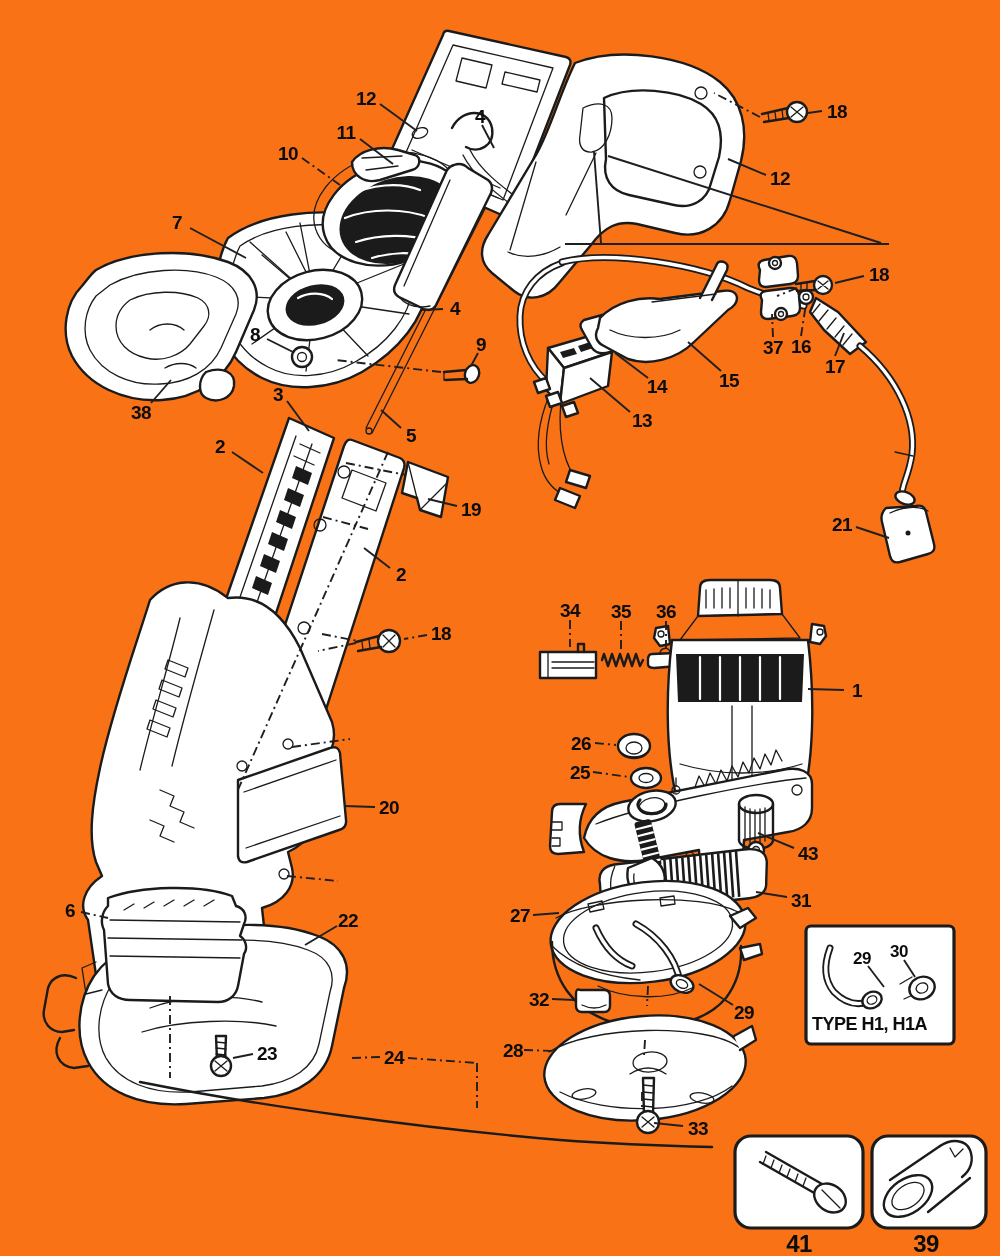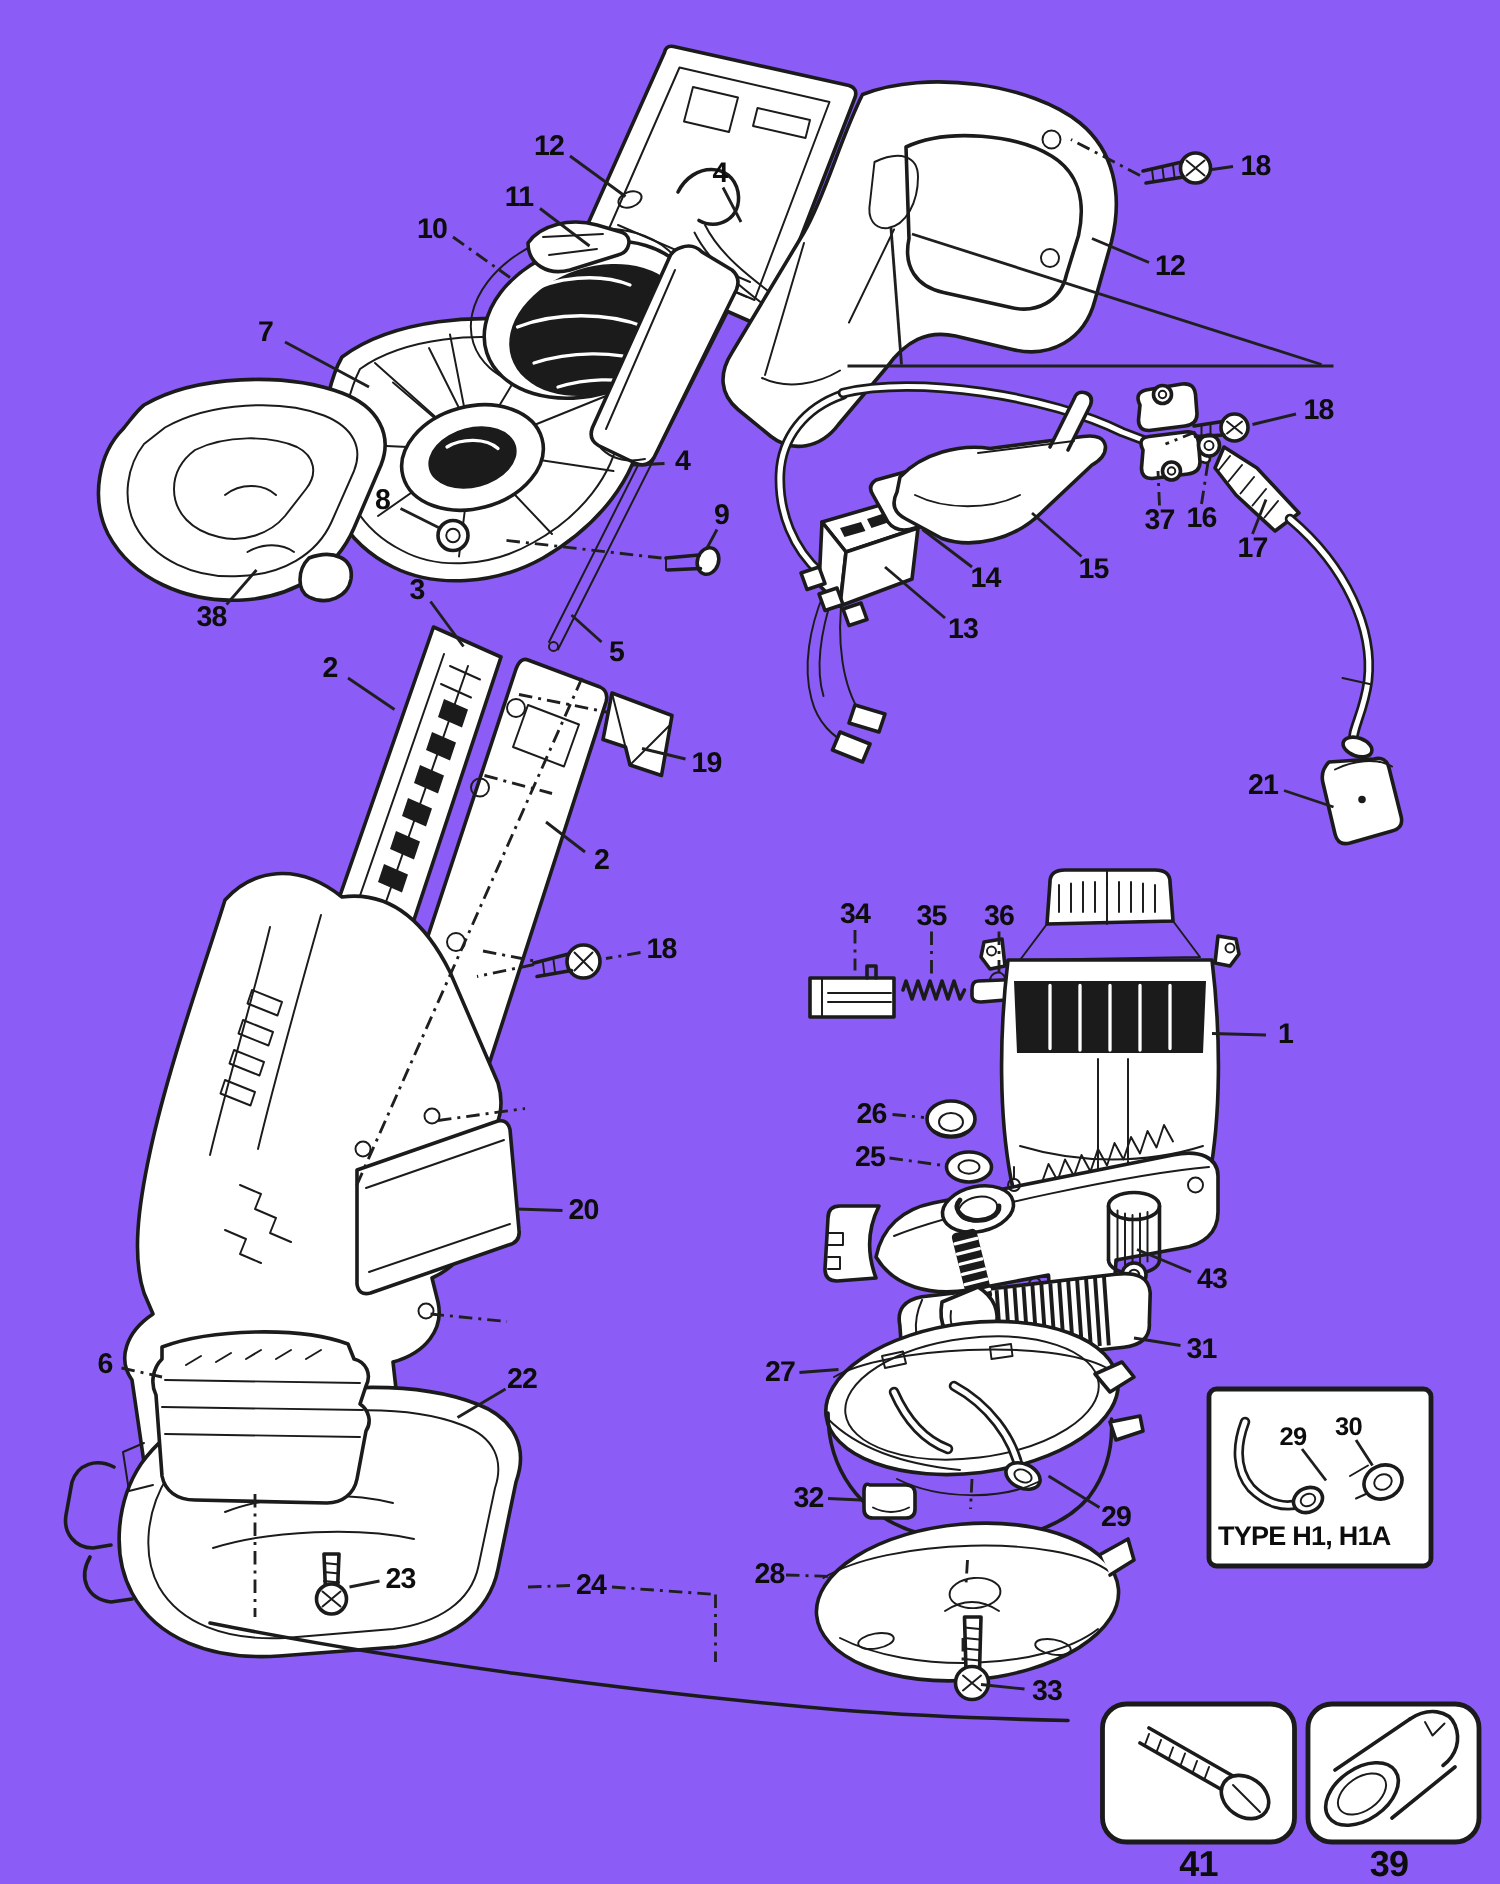--- a/index.html
+++ b/index.html
@@ -1,16 +1,16 @@
 <!DOCTYPE html>
 <html><head>
 <meta charset="utf-8">
 <style>
   html,body{margin:0;padding:0;background:#ffffff;}
-  #page{position:relative;width:1000px;height:1256px;background:#8b5cf6;overflow:hidden;}
+  #page{position:relative;width:1000px;height:1256px;background:#f97316;overflow:hidden;}
   svg{display:block;}
   .s{fill:none;stroke:#1b1b1b;stroke-width:2.4;stroke-linecap:round;stroke-linejoin:round;}
   .t{fill:none;stroke:#1b1b1b;stroke-width:1.3;stroke-linecap:round;stroke-linejoin:round;}
   .b{fill:none;stroke:#1b1b1b;stroke-width:3.2;stroke-linecap:round;stroke-linejoin:round;}
   .w{fill:#ffffff;}
   .ink{fill:#1b1b1b;}
   .ws{fill:none;stroke:#ffffff;stroke-width:2.2;stroke-linecap:round;}
   .tube{fill:none;stroke:#1b1b1b;stroke-width:7;stroke-linecap:round;}
   .tubein{fill:none;stroke:#ffffff;stroke-width:3.4;stroke-linecap:round;}
   .callout{font-family:"Liberation Sans",sans-serif;font-weight:bold;fill:#0d0d0d;letter-spacing:-0.5px;}

